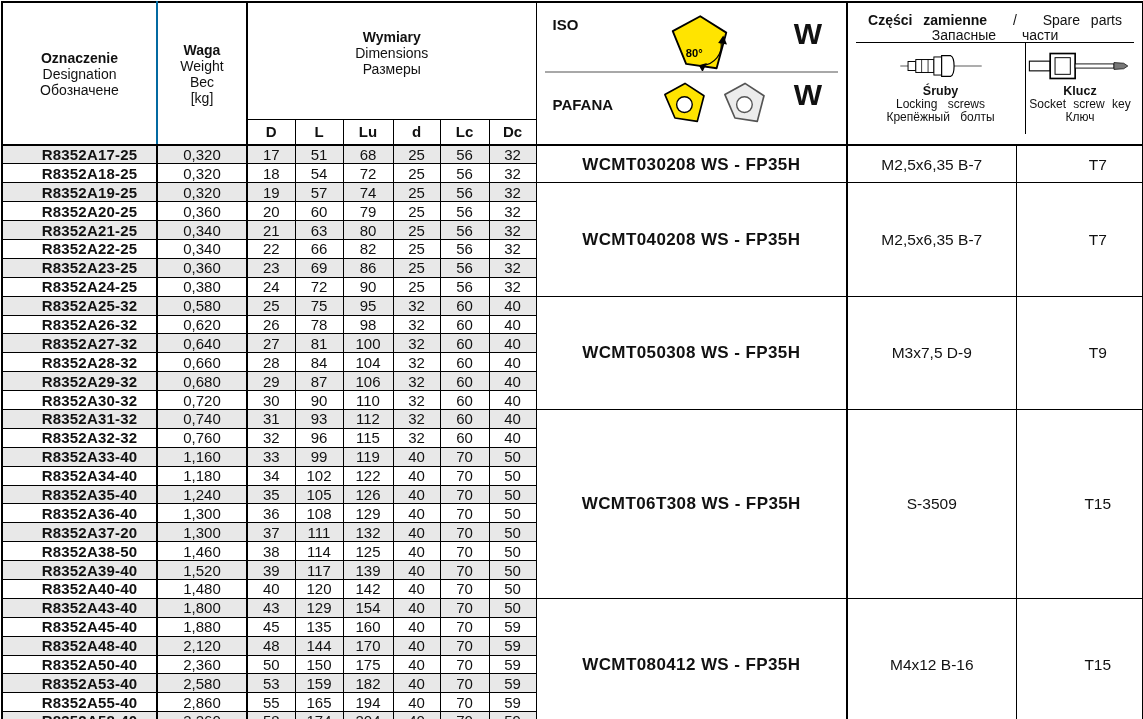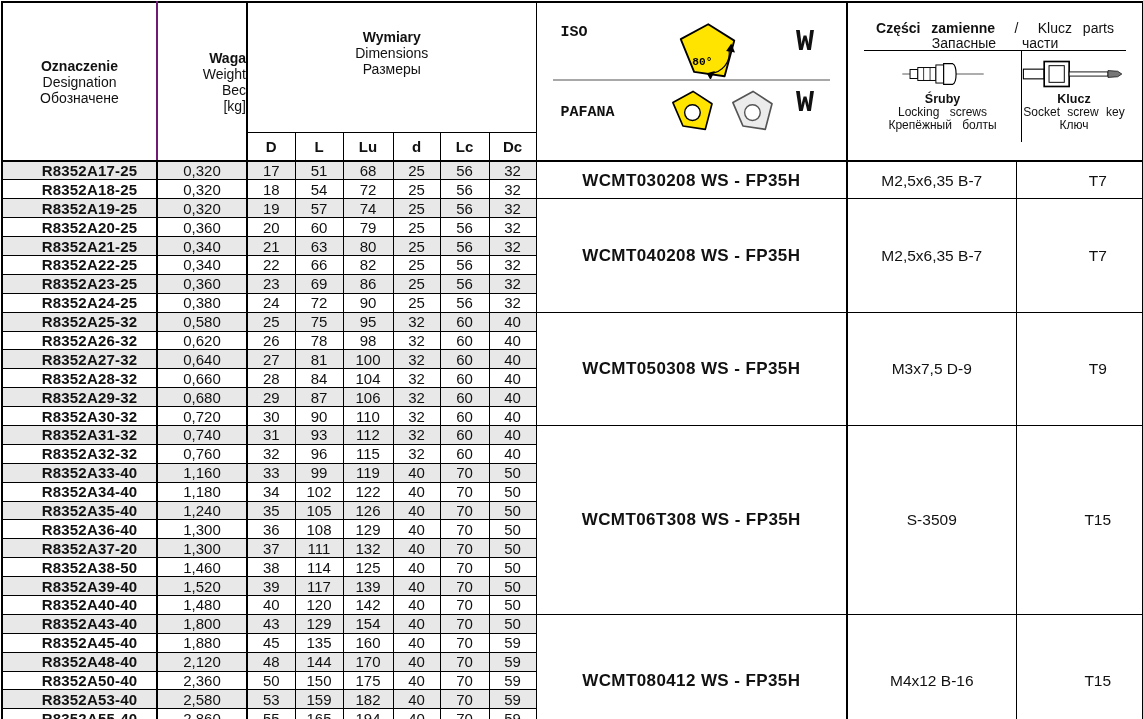--- a/index.html
+++ b/index.html
@@ -12,44 +12,44 @@
     margin:1px 0 0 1px;border:2px solid #000;
   }
   th,td{padding:0;margin:0;overflow:hidden;}
   
   thead th{font-weight:normal;vertical-align:middle;background:#fff;}
   tr.hrow1{height:101px;}
   tr.hrow2{height:22px;}
   th.h-designation,th.h-weight{border-bottom:2px solid #000;}
   th.h-designation div,th.h-weight div{line-height:16px;font-size:14px;}
   th.h-designation .b,th.h-weight .b,.b{font-weight:bold;}
-  th.h-weight{border-left:2px solid #701a75;text-align:right;}
+  th.h-weight{border-left:2px solid #0369a1;}
   th.h-dims{border-left:2px solid #000;border-bottom:1px solid #000;vertical-align:middle;}
   th.h-dims div{line-height:16px;font-size:14px;padding-top:0;}
   th.h-dims{padding-top:26px;vertical-align:top;}
   tr.hrow2 th{
     border-left:1px solid #000;border-bottom:2px solid #000;
     font-weight:bold;font-size:15px;
   }
   tr.hrow2 th:first-child{border-left:2px solid #000;}
   
-  th.h-inserts{border-left:1px solid #000;border-bottom:2px solid #000;padding:16px;font-family:Liberation Mono, monospace;}
+  th.h-inserts{border-left:1px solid #000;border-bottom:2px solid #000;padding:8px;}
   .iso-box{position:relative;height:60px;}
   .paf-box{position:relative;height:63px;border-top:2px solid #a8a8a8;}
   .iso-box .lbl,.paf-box .lbl{position:absolute;left:8px;font-weight:bold;font-size:15px;}
   .iso-box .lbl{top:5px;}
   .paf-box .lbl{top:23px;}
   .wletter{position:absolute;right:16px;font-weight:bold;font-size:30px;line-height:30px;}
   .iso-box .wletter{top:8px;}
   .paf-box .wletter{top:7px;}
   .iso-box svg.ins{position:absolute;left:118px;top:3px;}
   .paf-box svg.p1{position:absolute;left:116px;top:8px;}
   .paf-box svg.p2{position:absolute;left:176px;top:8px;}
   
-  th.h-spare{border-left:2px solid #000;border-bottom:2px solid #000;padding:16px;vertical-align:top;}
+  th.h-spare{border-left:2px solid #000;border-bottom:2px solid #000;padding:8px;vertical-align:top;}
   .spare-title{height:32px;border-bottom:1px solid #000;box-sizing:border-box;padding:2px 0 0 0;}
   .spare-title .l1{display:flex;justify-content:space-between;padding:0 12px;font-size:14px;line-height:15px;word-spacing:7px;}
   .spare-title .l2{text-align:center;font-size:14px;line-height:14px;word-spacing:22px;}
   .spare-cols{display:flex;height:91px;}
   .sp-box{display:flex;flex-direction:column;align-items:center;padding-top:5px;box-sizing:border-box;}
   .sp-screws{width:169px;}
   .sp-key{flex:1;border-left:1px solid #000;}
   .sp-box .icon{height:36px;display:flex;align-items:center;}
   .sp-box .t1{font-weight:bold;font-size:12.5px;line-height:14px;}
   .sp-box .t2,.sp-box .t3{font-size:12px;line-height:13px;}
@@ -128,21 +128,21 @@
             <circle cx="42" cy="42" r="14" fill="#fff" stroke="#555" stroke-width="2.5"></circle>
           </svg>
           <span class="wletter">W</span>
         </div>
       </th>
       <th class="h-spare" rowspan="2" colspan="2">
         <div class="spare-title">
           <div class="l1">
             <span class="b">Części zamienne</span>
             <span>/</span>
-            <span>Klucz parts</span>
+            <span>Spare parts</span>
           </div>
           <div class="l2">Запасные части</div>
         </div>
         <div class="spare-cols">
           <div class="sp-box sp-screws">
             <span class="icon">
               <svg width="84" height="32" viewBox="0 0 130 46">
                 <line x1="2" y1="23" x2="128" y2="23" stroke="#000" stroke-width="1"></line>
                 <rect x="14" y="16" width="12" height="14" fill="#fff" stroke="#000" stroke-width="1.5"></rect>
                 <rect x="26" y="13" width="28" height="20" fill="#fff" stroke="#000" stroke-width="1.5"></rect>

